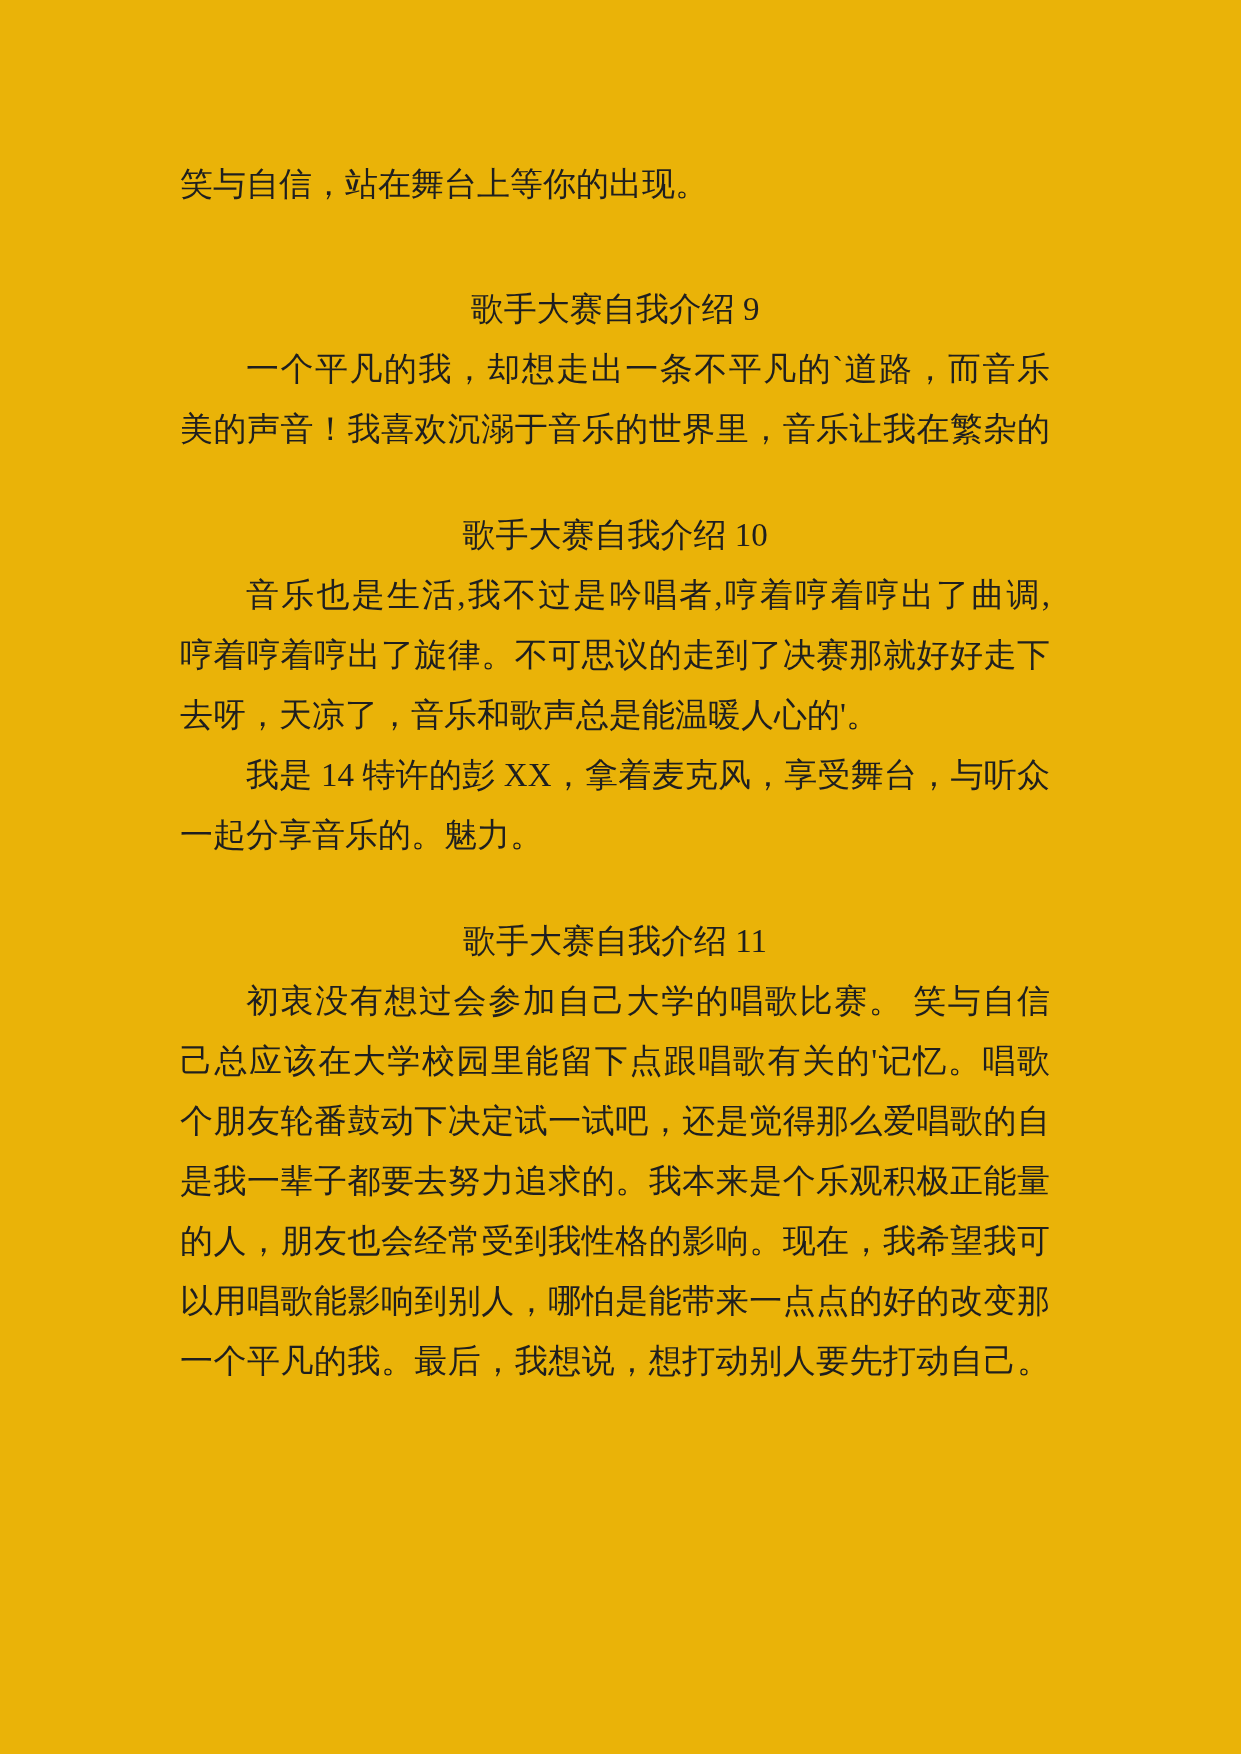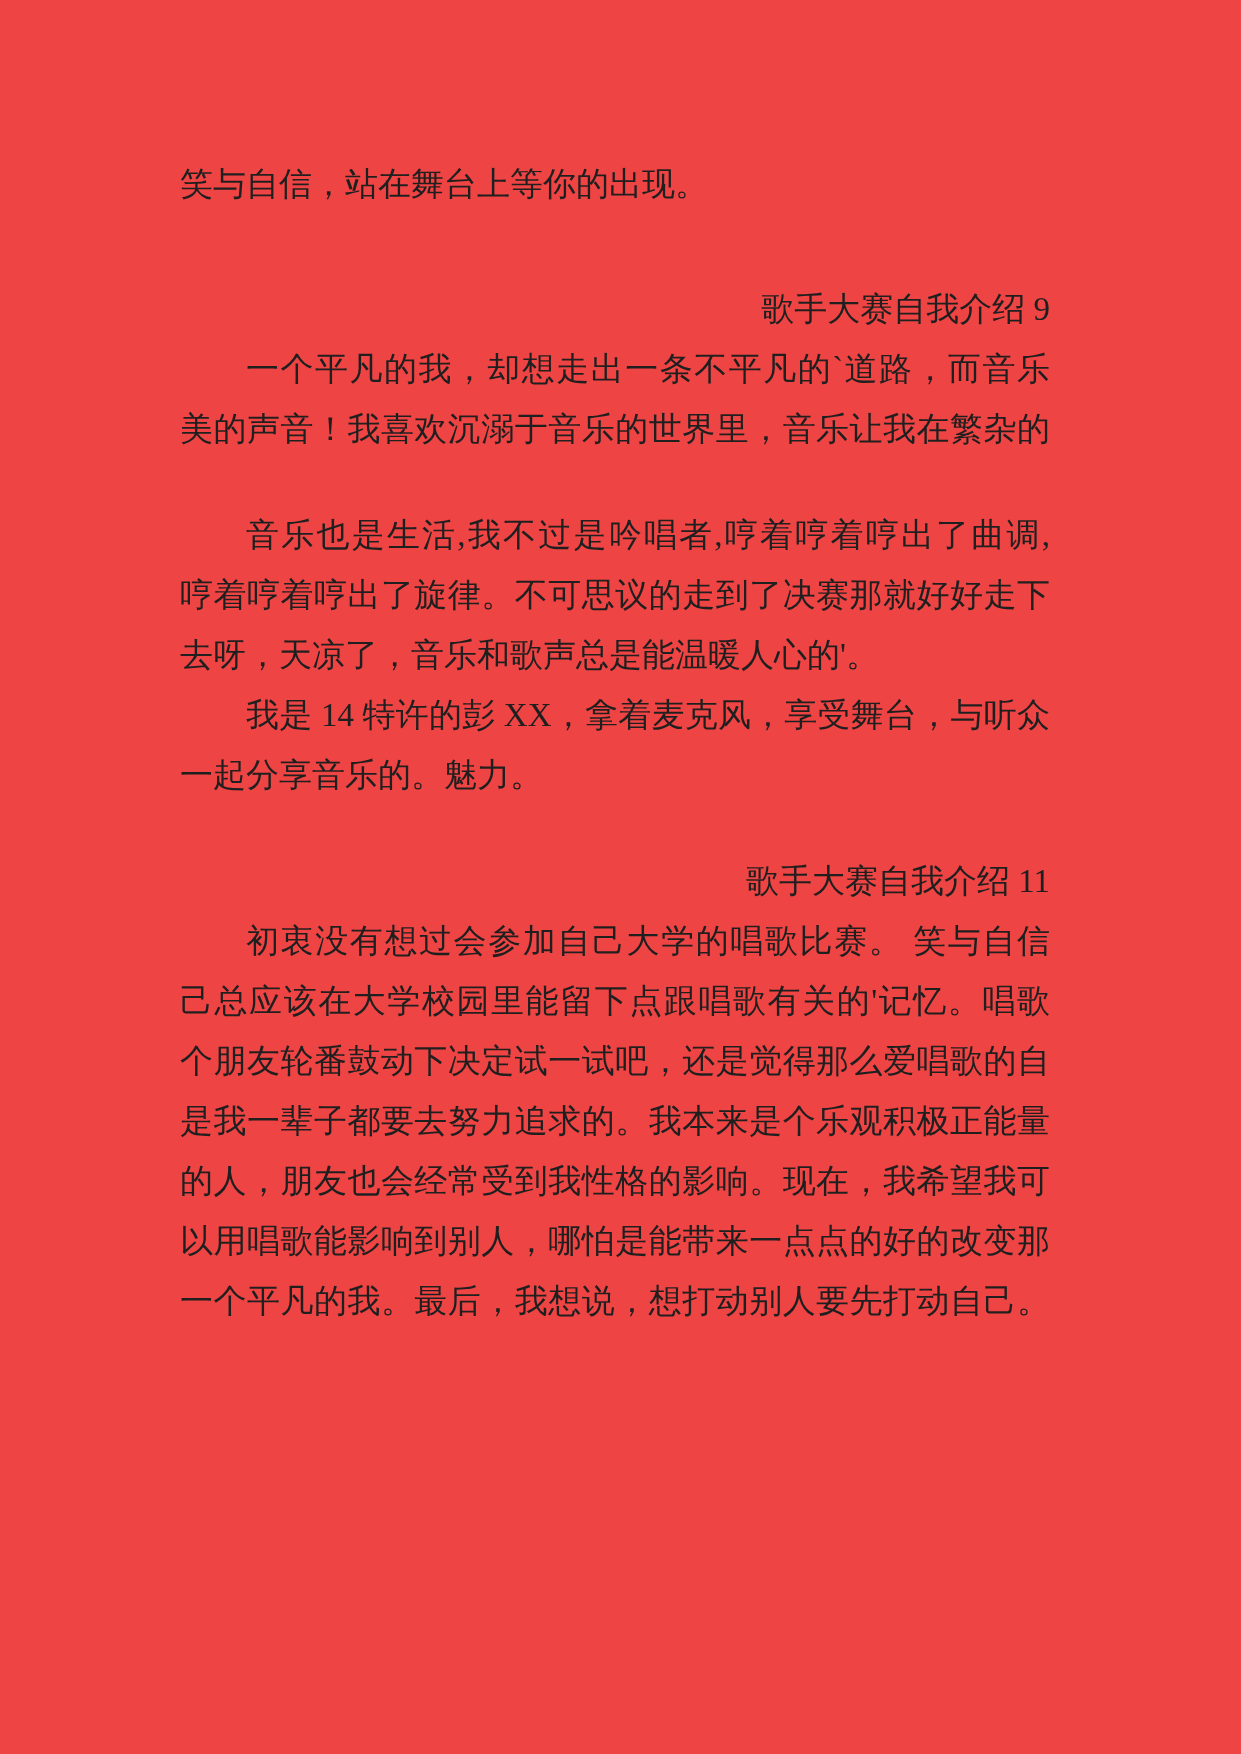--- a/index.html
+++ b/index.html
@@ -4,21 +4,21 @@
 <style>
   html, body {
     margin: 0;
     padding: 0;
     background: #ffffff;
   }
   .page {
     position: relative;
     width: 1241px;
     height: 1754px;
-    background: #ef4444;
+    background: #eab308;
     overflow: hidden;
   }
   .content {
     position: absolute;
     left: 180px;
     top: 154px;
     width: 870px;
   }
   .t-line, .heading {
     font-family: "Liberation Serif", "DejaVu Serif", serif;
@@ -33,21 +33,21 @@
     text-align-last: justify;
     text-justify: inter-character;
   }
   .t-line.left {
     text-align: left;
   }
   .t-line.indent {
     text-indent: 66px;
   }
   .heading {
-    text-align: right;
+    text-align: center;
     font-family: Liberation Serif, serif;
   }
   .gap-a { height: 65px; }
   .gap-b { height: 46px; }
 </style>
 </head>
 <body>
 
 <div class="page">
   <div class="content">
@@ -55,20 +55,21 @@
     <div class="t-line left">笑与自信，站在舞台上等你的出现。</div>
 
     <div class="gap-a"></div>
 
     <div class="heading">歌手大赛自我介绍 9</div>
     <div class="t-line just indent">一个平凡的我，却想走出一条不平凡的`道路，而音乐</div>
     <div class="t-line just">美的声音！我喜欢沉溺于音乐的世界里，音乐让我在繁杂的</div>
 
     <div class="gap-b"></div>
 
+    <div class="heading">歌手大赛自我介绍 10</div>
     <div class="t-line just indent">音乐也是生活,我不过是吟唱者,哼着哼着哼出了曲调,</div>
     <div class="t-line just">哼着哼着哼出了旋律。不可思议的走到了决赛那就好好走下</div>
     <div class="t-line left">去呀，天凉了，音乐和歌声总是能温暖人心的'。</div>
     <div class="t-line just indent">我是 14 特许的彭 XX，拿着麦克风，享受舞台，与听众</div>
     <div class="t-line left">一起分享音乐的。魅力。</div>
 
     <div class="gap-b"></div>
 
     <div class="heading">歌手大赛自我介绍 11</div>
     <div class="t-line just indent">初衷没有想过会参加自己大学的唱歌比赛。 笑与自信</div>

